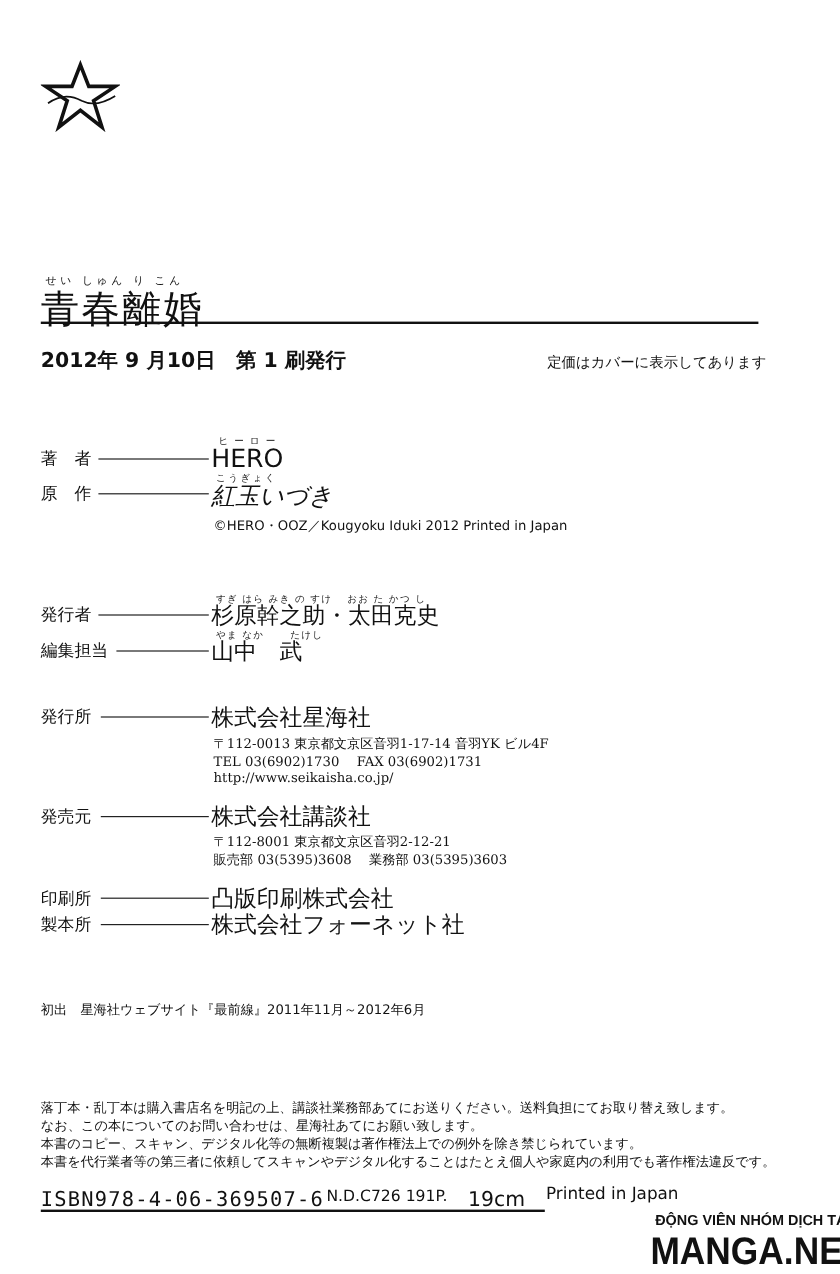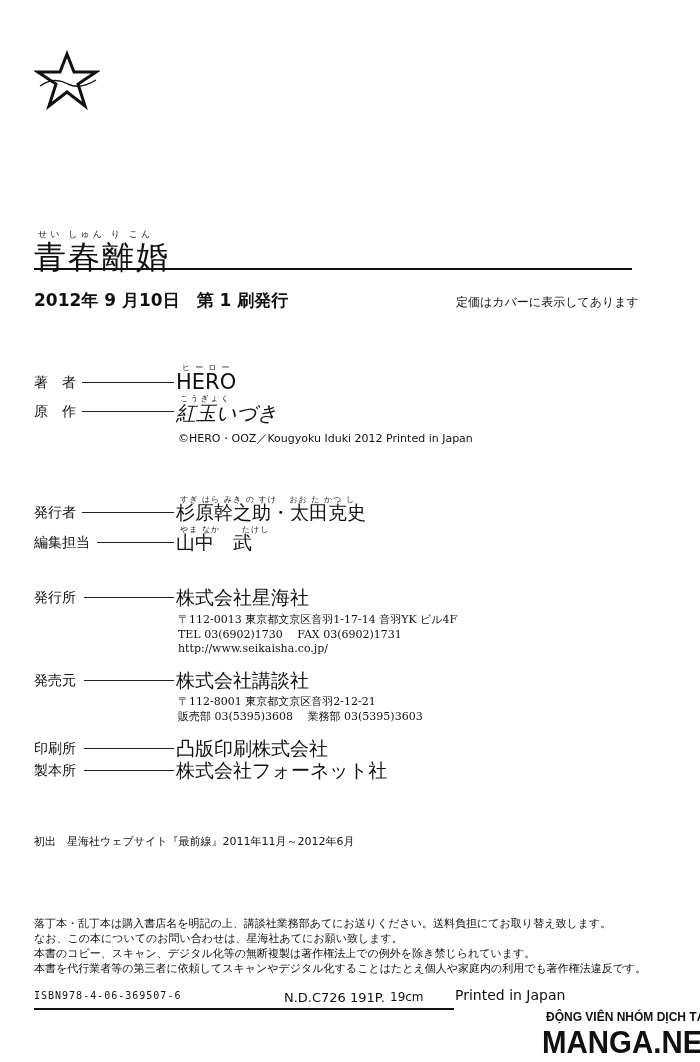--- a/index.html
+++ b/index.html
@@ -27,23 +27,23 @@
     .label { left: 34px; font-size: 14px; }
     .dash { height: 1px; background: #222; }
     .value { font-size: 19px; }
     .ruby { font-size: 8px; letter-spacing: 5px; color: #222; }
     .small { font-size: 11px; font-family: "DejaVu Serif", serif; }
     .copyright { font-size: 11px; }
 
     .first-pub { left: 34px; top: 834px; font-size: 11px; }
     .notice { left: 34px; font-size: 11px; font-family: "DejaVu Serif", serif; }
 
-    .isbn { left: 34px; top: 990px; font-size: 10px; font-family: "DejaVu Sans Mono", monospace; letter-spacing: 1px; text-align: center; }
-    .ndc { left: 284px; top: 990px; font-size: 13px; }
-    .size { left: 390px; top: 990px; font-size: 12px; }
+    .isbn { left: 34px; top: 990px; font-size: 17px; font-family: "DejaVu Sans Mono", monospace; letter-spacing: 1px; text-align: center; }
+    .ndc { left: 272px; top: 990px; font-size: 13px; }
+    .size { left: 390px; top: 990px; font-size: 17px; }
     .printed { left: 455px; top: 987px; font-size: 14px; }
     .bottom-rule { left: 34px; top: 1008px; width: 420px; height: 2px; background: #111; }
 
     
     .wm { left: 450px; top: 1008px; width: 250px; height: 54px; }
     .wm-lh { position: absolute; left: 0; top: 0; font-size: 56px; font-weight: bold; font-family: "Liberation Sans", sans-serif; letter-spacing: -4px; line-height: 54px; color: #111; }
     .wm-top { position: absolute; left: 96px; top: 2px; font-size: 12px; font-weight: bold; font-family: "Liberation Sans", sans-serif; letter-spacing: 0px; }
     .wm-bottom { position: absolute; left: 92px; top: 16px; font-size: 32px; font-weight: bold; font-family: "Liberation Sans", sans-serif; letter-spacing: 0px; line-height: 36px; transform: scaleX(0.92); transform-origin: left; }
   </style>
 </head>

